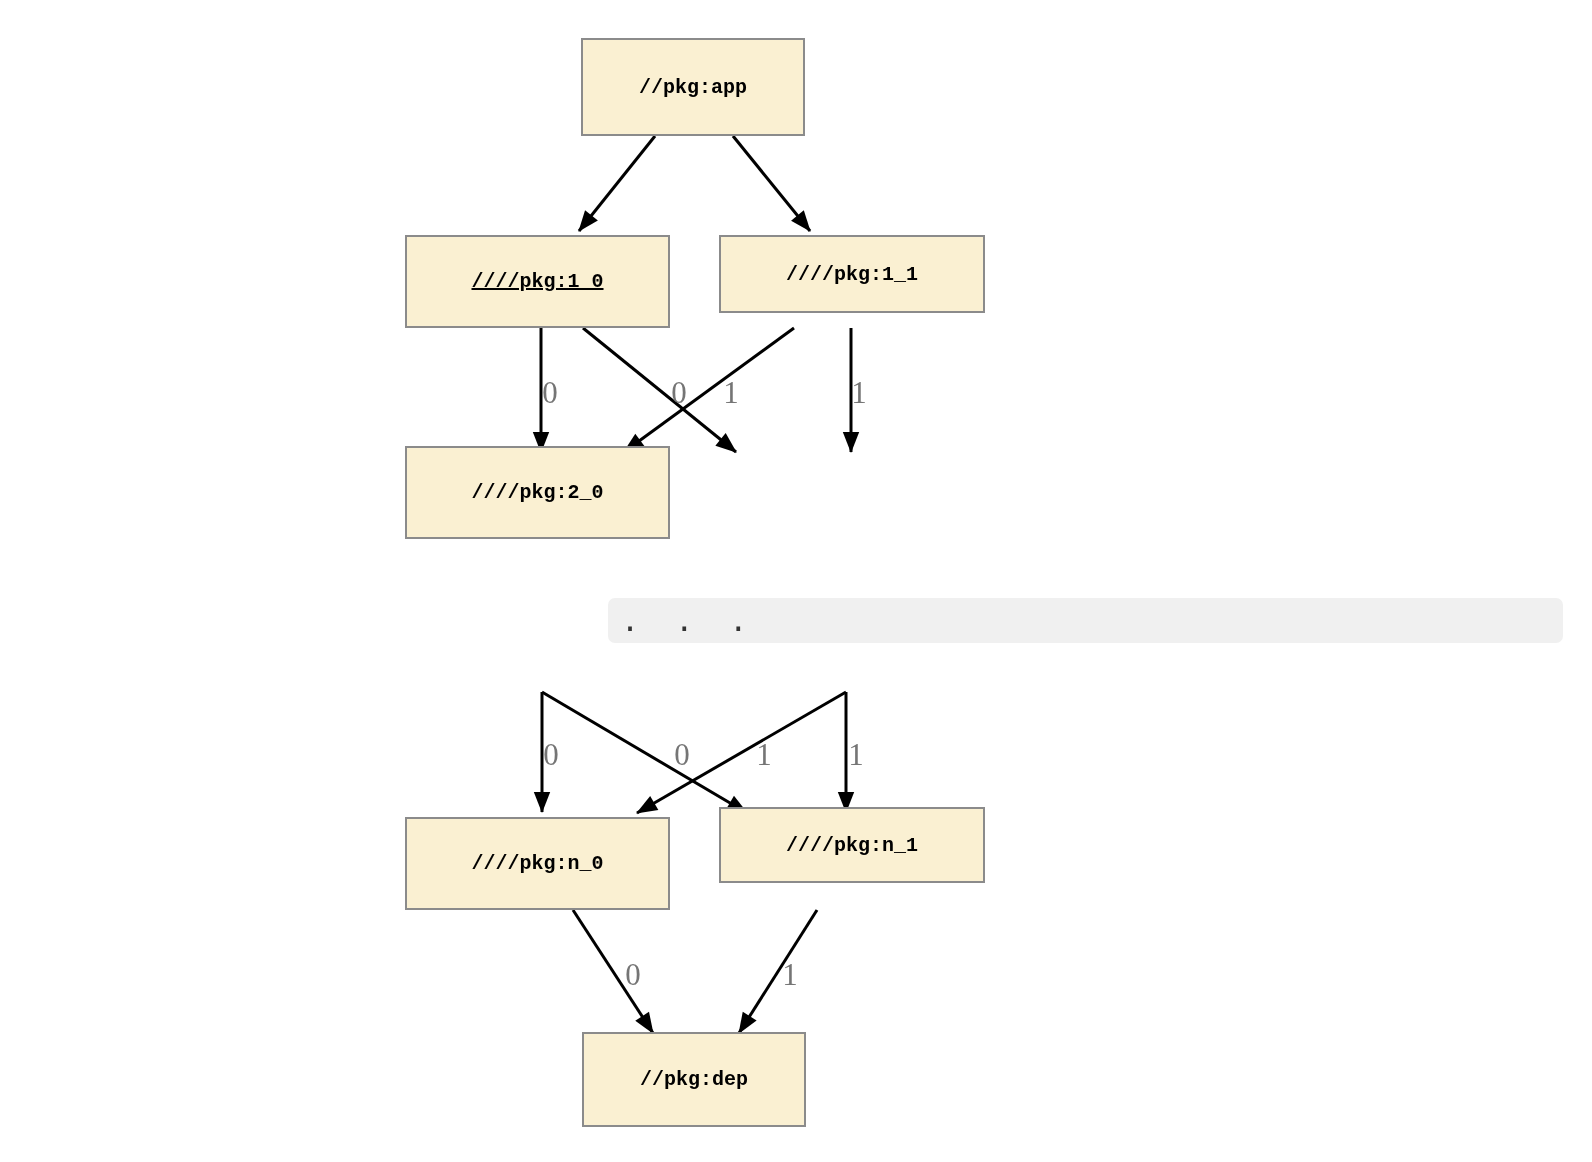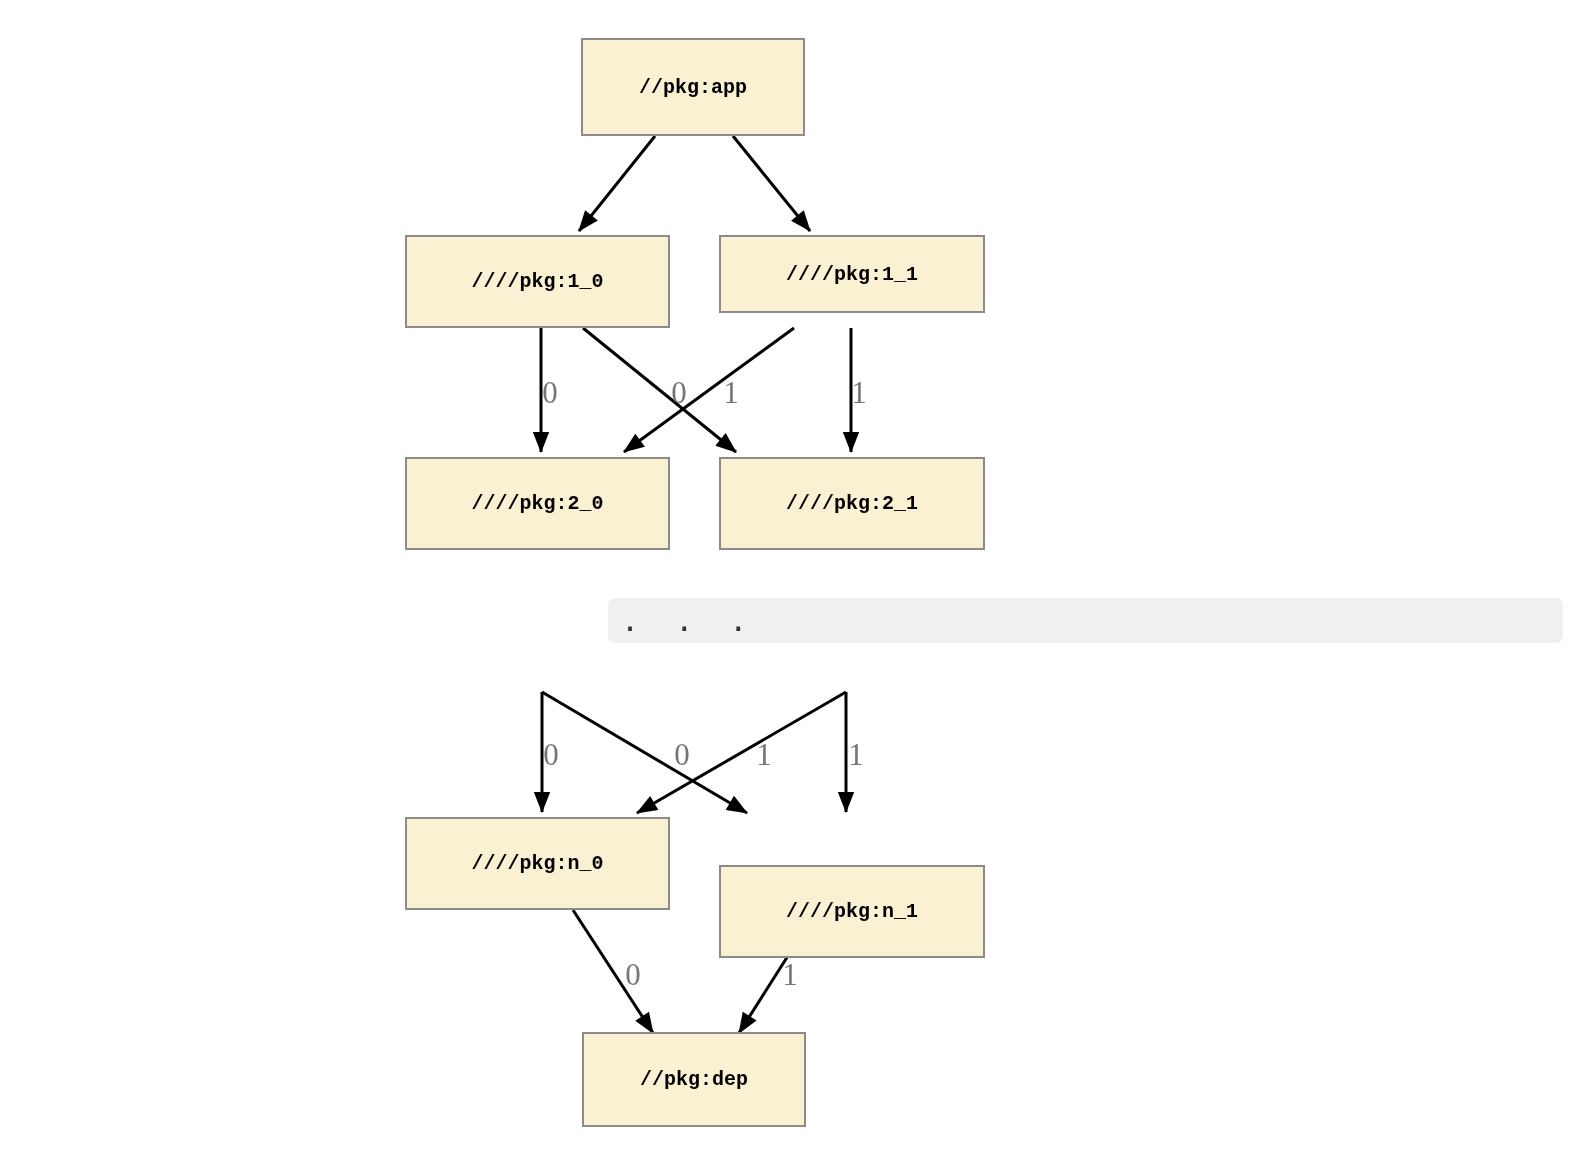--- a/index.html
+++ b/index.html
@@ -56,26 +56,26 @@
     display:flex;align-items:center;
     padding-left:13px;
     font-family:"DejaVu Sans Mono", monospace;
     font-size:30px;
     color:var(--code-text);
     z-index:2;
     white-space:pre;
   }
   
   .n-app  {left:581px;top:38px;  width:224px;height:98px;}
-  .n-1-0  {left:405px;top:235px; width:265px;height:93px;}
+  .n-1-0  {left:405px;top:235px; width:265px;height:93px;text-decoration:underline;}
   .n-1-1  {left:719px;top:235px; width:266px;height:78px;}
-  .n-2-0  {left:405px;top:457px; width:265px;height:93px;}
+  .n-2-0  {left:405px;top:446px; width:265px;height:93px;}
   .n-2-1  {left:719px;top:457px; width:266px;height:93px;}
   .n-n-0  {left:405px;top:817px; width:265px;height:93px;}
-  .n-n-1  {left:719px;top:865px; width:266px;height:93px;}
+  .n-n-1  {left:719px;top:807px; width:266px;height:76px;}
   .n-dep  {left:582px;top:1032px;width:224px;height:95px;}
 </style>
 </head>
 <body>
 
 <div class="canvas">
 
   <svg class="edges" viewBox="0 0 1592 1162" xmlns="http://www.w3.org/2000/svg">
     <defs>
       <marker id="arrow" viewBox="0 0 10 10" refX="9.5" refY="5" markerUnits="userSpaceOnUse" markerWidth="31" markerHeight="21" orient="auto">
@@ -97,21 +97,20 @@
     <line x1="846" y1="692" x2="637" y2="813" marker-end="url(#arrow)"></line>
 
     <line x1="573" y1="910" x2="653" y2="1033" marker-end="url(#arrow)"></line>
     <line x1="817" y1="910" x2="739" y2="1033" marker-end="url(#arrow)"></line>
   </svg>
 
   <div class="node n-app">//pkg:app</div>
   <div class="node n-1-0">////pkg:1_0</div>
   <div class="node n-1-1">////pkg:1_1</div>
   <div class="node n-2-0">////pkg:2_0</div>
-  <div class="node n-2-1">////pkg:2_1</div>
 
   <span class="edge-label" style="left:550px;top:392px;">0</span>
   <span class="edge-label" style="left:679px;top:392px;">0</span>
   <span class="edge-label" style="left:731px;top:392px;">1</span>
   <span class="edge-label" style="left:859px;top:392px;">1</span>
 
   <div class="code-block">
     <span>.  .  .</span>
   </div>
 

